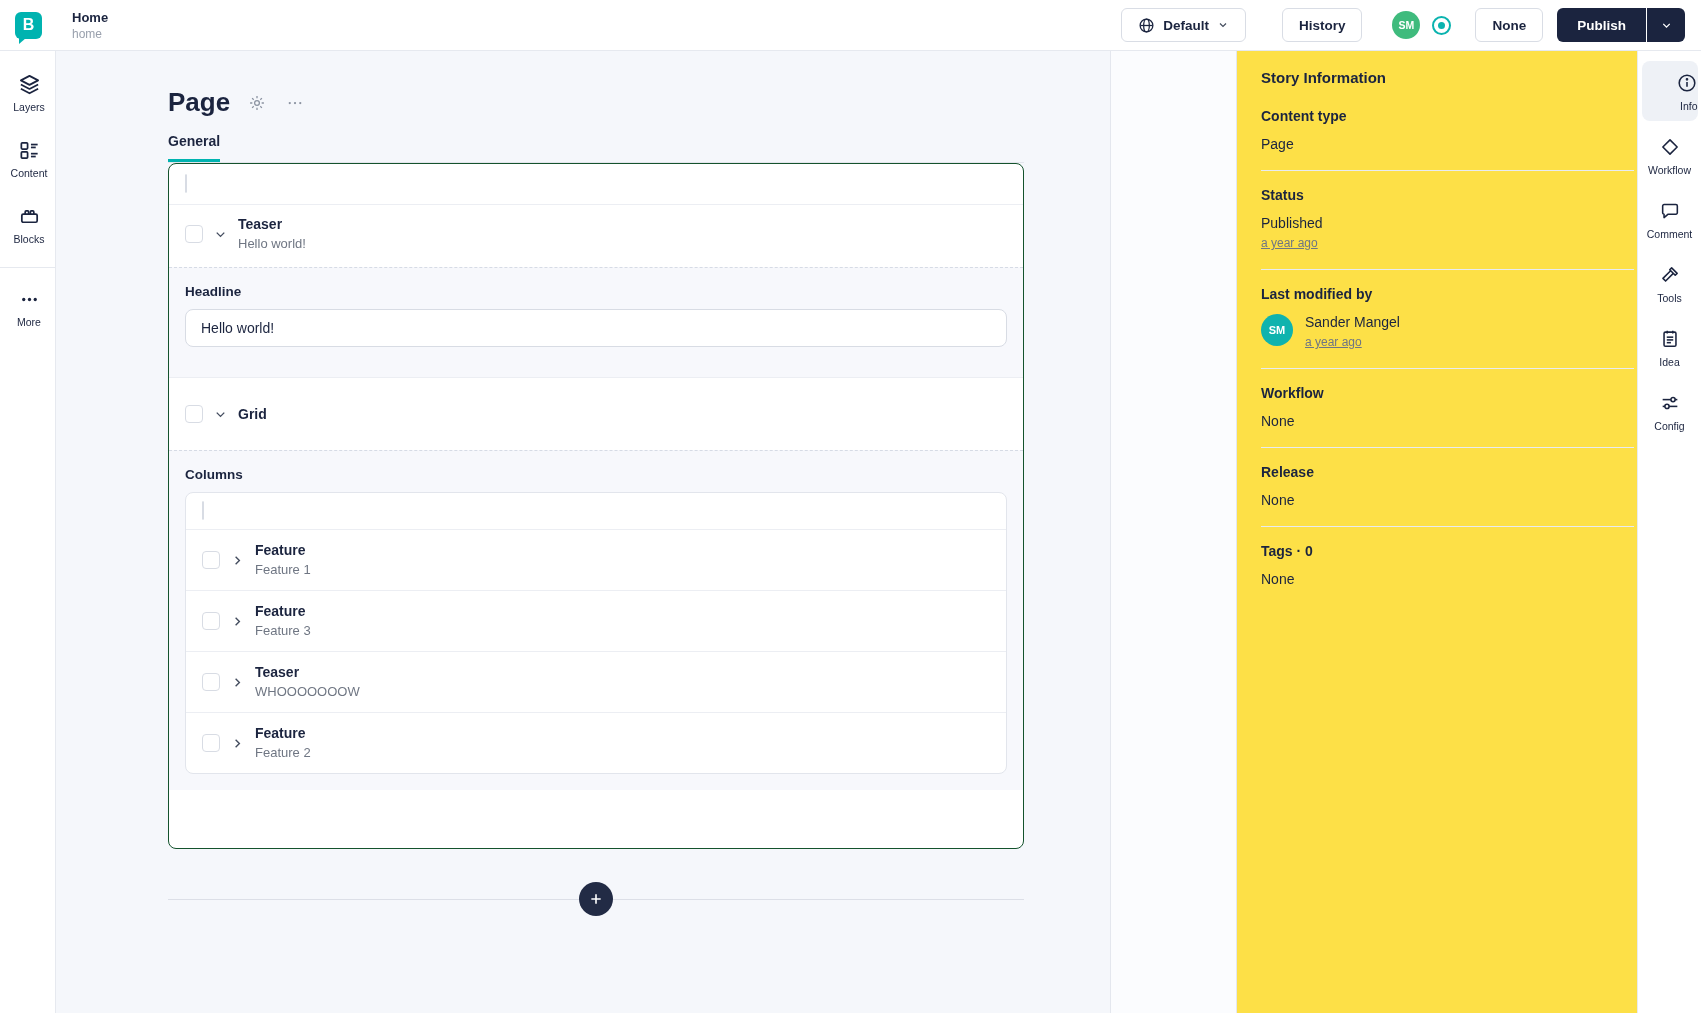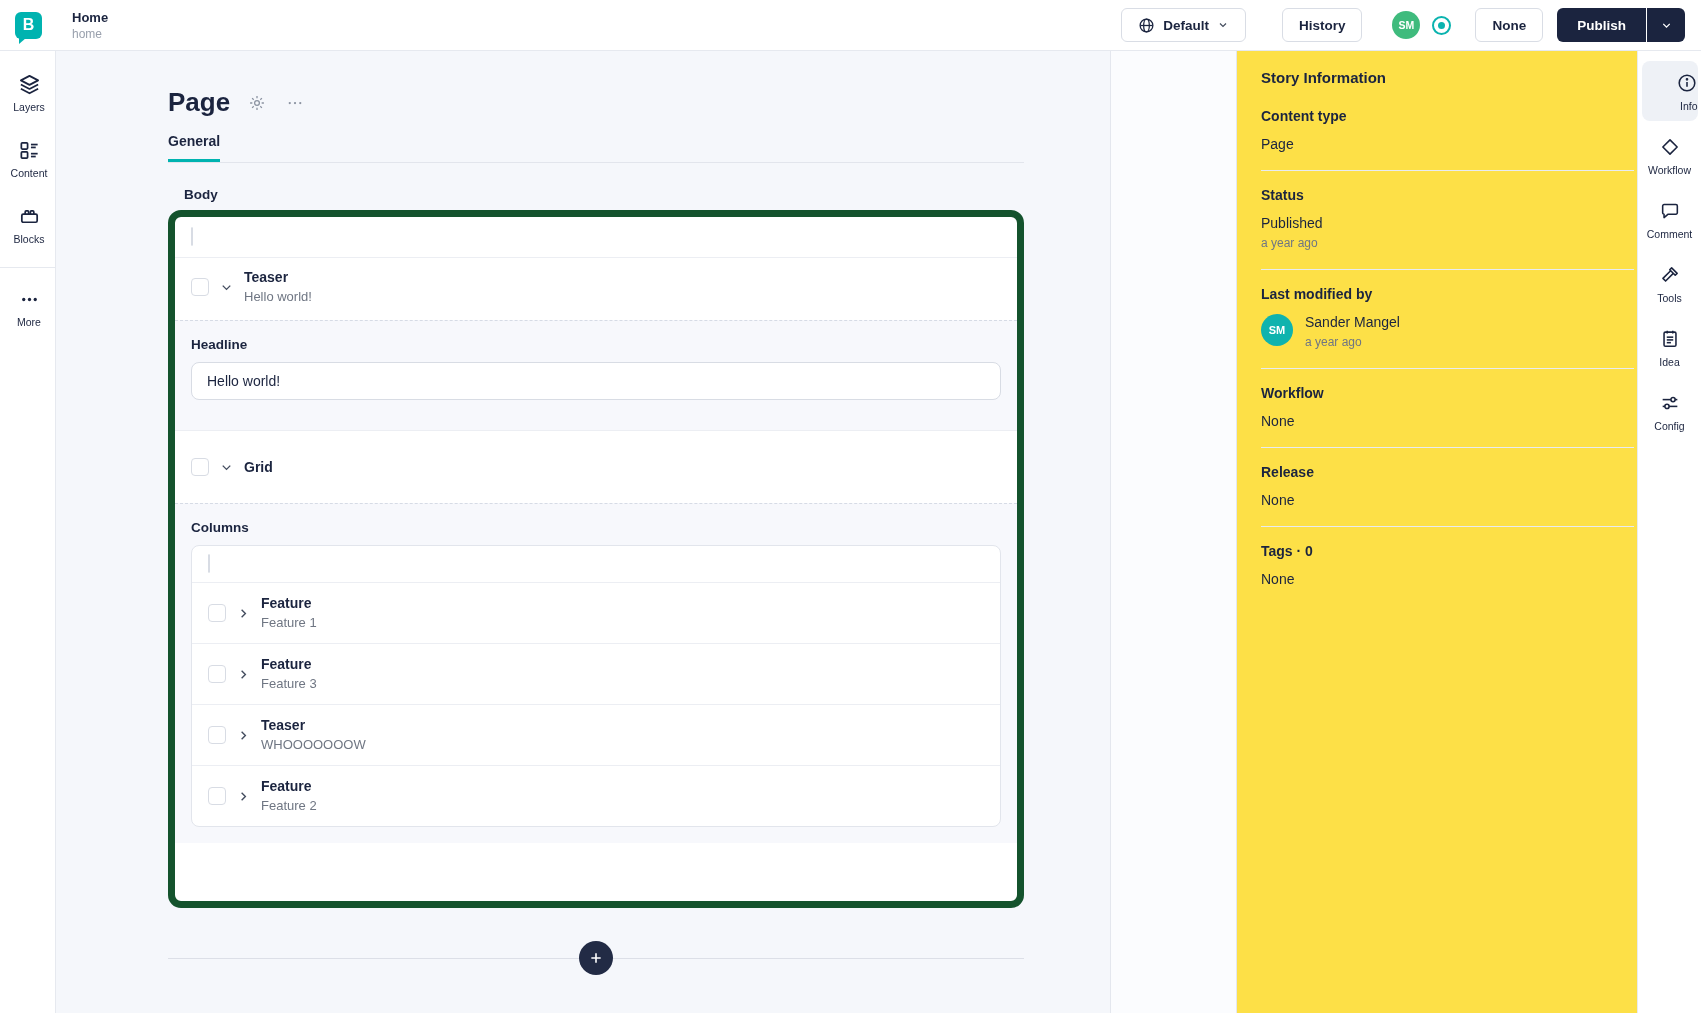--- a/index.html
+++ b/index.html
@@ -40,21 +40,21 @@
   .rrail-item span { font-size:10.5px; color:#1b243f; }
 
   
   .editor-col { margin-left:112px; width:856px; padding-top:36px; }
   .title-row { display:flex; align-items:center; gap:16px; }
   .page-title { font-size:26px; font-weight:bold; }
   .icon-btn { background:none; border:none; cursor:pointer; display:flex; align-items:center; padding:2px; }
   .tabbar { margin-top:14px; border-bottom:1px solid #e2e5ec; }
   .tab { display:inline-block; font-size:14px; font-weight:600; padding-bottom:10px; border-bottom:3px solid #00b3b0; cursor:pointer; }
   .field-label { font-size:13.5px; font-weight:600; margin:24px 0 8px 16px; }
-  .card { background:#fff; border:7px solid #14532d; border-radius:13px; }
+  .card { background:#fff; border:1px solid #14532d; border-radius:8px; }
   .selectall-row { padding:11px 16px; }
   .block-row { display:flex; align-items:center; gap:10px; padding:10px 16px 14px; border-top:1px solid #eceef3; cursor:pointer; }
   .block-row.tall { padding:27px 16px; }
   .block-titles .b-title { font-size:14px; font-weight:bold; line-height:18px; }
   .block-titles .b-sub { font-size:13px; color:#6f7683; line-height:18px; margin-top:2px; }
   .expanded { background:#f7f8fc; border-top:1px dashed #d6dbe5; padding:16px 16px 30px; }
   .expanded .inner-label { font-size:13.5px; font-weight:600; margin-bottom:10px; }
   .text-input { width:100%; height:38px; border:1px solid #d8dce4; border-radius:8px; background:#fff; padding:0 15px; font-size:14px; color:#1b243f; font-family:"Liberation Sans", sans-serif; }
   .inner-card { background:#fff; border:1px solid #e2e5ec; border-radius:8px; margin-top:2px; }
   .inner-selectall { padding:9px 16px; }
@@ -64,21 +64,21 @@
   .addline { position:relative; margin-top:32px; height:36px; display:flex; align-items:center; }
   .addline .line { position:absolute; left:0; right:0; top:50%; height:1px; background:#dcdfe7; }
   .add-btn { position:relative; margin:0 auto; width:34px; height:34px; border-radius:50%; background:#222b45; border:none; display:flex; align-items:center; justify-content:center; cursor:pointer; }
 
   
   .si-title { font-size:15px; font-weight:bold; margin-bottom:6px; }
   .si-section { padding:16px 0 18px; border-bottom:1px solid #e8ebf1; width:373px; }
   .si-section.last { border-bottom:none; }
   .si-label { font-size:14px; font-weight:bold; margin-bottom:12px; }
   .si-value { font-size:14px; }
-  .si-link { display:inline-block; font-size:12px; color:#6f7683; margin-top:5px; cursor:pointer; }
+  .si-link { display:inline-block; font-size:12px; color:#6f7683; text-decoration:underline; margin-top:5px; cursor:pointer; }
   .si-person { display:flex; gap:12px; align-items:flex-start; }
   .si-avatar { width:32px; height:32px; border-radius:50%; background:#0fb3ae; color:#fff; font-size:11px; font-weight:bold; display:flex; align-items:center; justify-content:center; flex:none; }
 
   svg { display:block; }
 </style>
 </head>
 <body>
 
 <div class="topbar">
   <div class="logo-box">
@@ -184,21 +184,20 @@
               <circle cx="12" cy="12" r="1.5"></circle>
               <circle cx="19" cy="12" r="1.5"></circle>
             </svg>
         </button>
       </div>
 
       <div class="tabbar">
         <div class="tab">General</div>
       </div>
 
-      <div class="field-label">Body</div>
 
       <div class="card">
         <div class="selectall-row">
           <span class="checkbox"></span>
         </div>
 
         <div class="block-row">
           <span class="checkbox"></span>
           <svg width="15" height="15" viewBox="0 0 24 24" fill="none" stroke="#434c5e" stroke-width="2.2">
               <path d="M6 9l6 6 6-6"></path>

